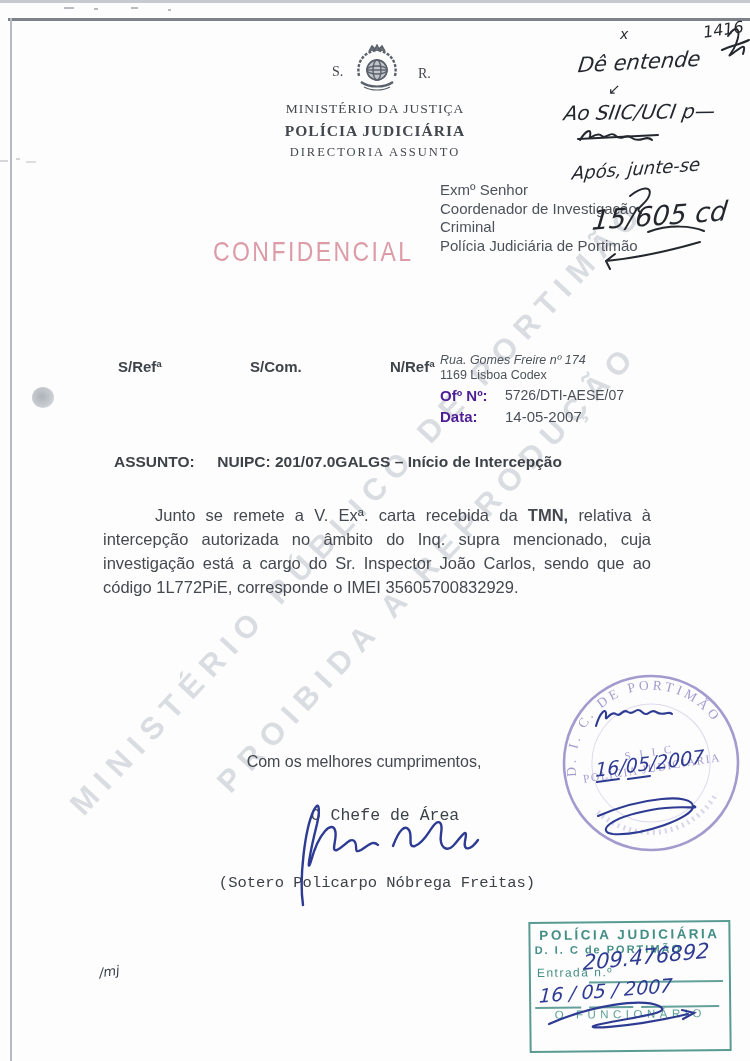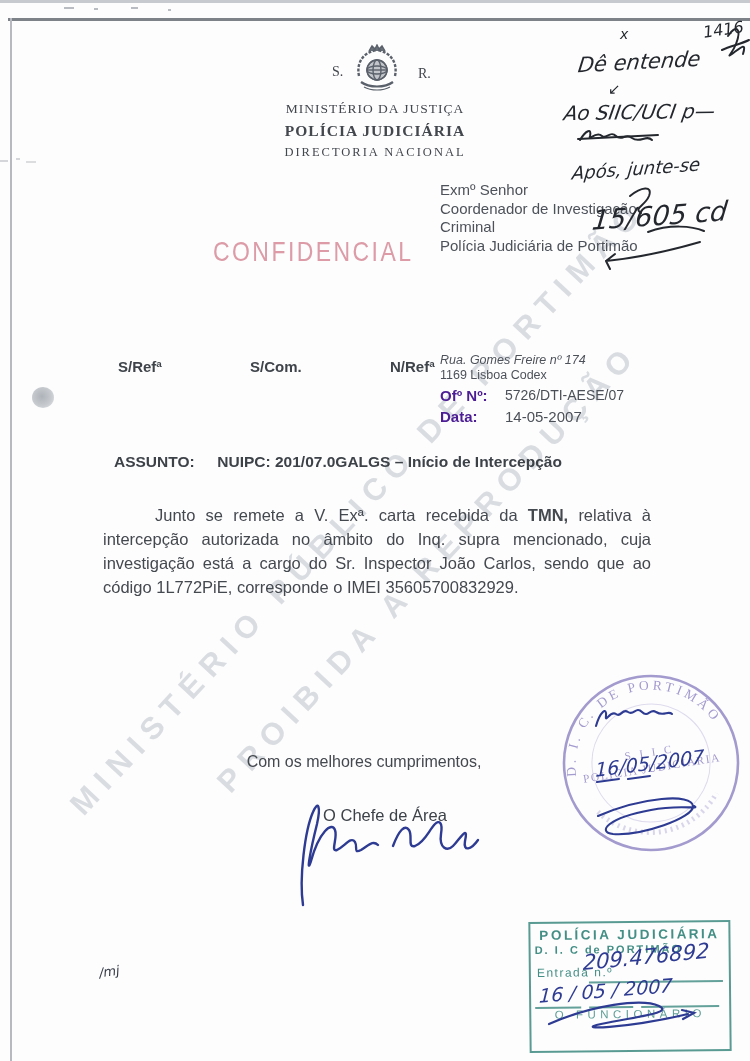--- a/index.html
+++ b/index.html
@@ -22,21 +22,21 @@
       transform:scaleX(0.82);transform-origin:left center;white-space:nowrap;}
   .recipient-line{font-size:15px;color:#4d525a;line-height:18.6px;white-space:nowrap;}
   .refbold{font-weight:bold;font-size:15px;color:#3f444b;z-index:3;white-space:nowrap;}
   .sender-small{font-size:12.5px;color:#4d525a;white-space:nowrap;z-index:3;}
   .sender-bold{font-weight:bold;font-size:15px;color:#4c1d95;white-space:nowrap;z-index:3;}
   .subject{font-weight:bold;font-size:15.5px;color:#3d4249;z-index:3;white-space:nowrap;}
   .bodytext{left:103px;top:503px;width:548px;z-index:3;font-size:16.5px;line-height:24px;
       color:#44484f;text-align:justify;}
   .bodytext p{margin:0;text-indent:52px;}
   .closing{font-size:16px;color:#44484f;z-index:3;white-space:nowrap;}
-  .serifline{font-family:Liberation Sans, sans-serif;color:#3d4249;z-index:3;white-space:nowrap;}
+  .serifline{font-family:Liberation Mono, monospace;color:#3d4249;z-index:3;white-space:nowrap;}
   
   .hw{font-family:"DejaVu Sans",sans-serif;font-style:italic;color:#24282e;z-index:6;white-space:nowrap;}
   .hw-blue{font-family:"DejaVu Sans",sans-serif;font-style:italic;color:#2e3b92;z-index:6;white-space:nowrap;}
   
   .round-stamp{left:556px;top:668px;z-index:5;}
   
   .entry-stamp{left:529px;top:921px;width:198px;height:127px;z-index:5;
       border:2.5px solid rgba(47,130,120,0.8);transform:rotate(-0.6deg);}
   .teal{color:rgba(47,130,120,0.9);white-space:nowrap;position:absolute;}
   .teal-line{position:absolute;height:1.5px;background:rgba(47,130,120,0.75);}
@@ -76,21 +76,21 @@
       <ellipse cx="27" cy="26" rx="10" ry="4"></ellipse>
       <ellipse cx="27" cy="26" rx="4" ry="10"></ellipse>
       <line x1="17" y1="26" x2="37" y2="26"></line>
       <path d="M11,38 C19,44 35,44 43,38" stroke-width="2.2"></path>
       <path d="M14,43 C21,47 33,47 40,43" stroke-width="1.2"></path>
     </g>
   </svg>
 
   <div class="abs serifcaps" style="left:375px;top:101px;transform:translateX(-50%);font-size:13.5px;letter-spacing:1px;">MINISTÉRIO DA JUSTIÇA</div>
   <div class="abs serifcaps" style="left:375px;top:122px;transform:translateX(-50%);font-size:15.5px;font-weight:bold;letter-spacing:1px;">POLÍCIA JUDICIÁRIA</div>
-  <div class="abs serifcaps" style="left:375px;top:145px;transform:translateX(-50%);font-size:12.5px;letter-spacing:2px;">DIRECTORIA NACIONAL</div>
+  <div class="abs serifcaps" style="left:375px;top:145px;transform:translateX(-50%);font-size:12.5px;letter-spacing:2px;">DIRECTORIA ASSUNTO</div>
 
   <div class="abs confidential" style="left:213px;top:236px;">CONFIDENCIAL</div>
 
   <div class="abs" style="left:440px;top:181px;z-index:3;">
     <div class="recipient-line">Exmº Senhor</div>
     <div class="recipient-line">Coordenador de Investigação</div>
     <div class="recipient-line">Criminal</div>
     <div class="recipient-line">Polícia Judiciária de Portimão</div>
   </div>
 
@@ -110,20 +110,21 @@
     <span style="display:inline-block;width:14px;"></span>
     <span>NUIPC: 201/07.0GALGS – Início de Intercepção</span>
   </div>
 
   <div class="abs bodytext">
     <p><span>Junto se remete a V. Exª. carta recebida da </span><b>TMN,</b><span> relativa à intercepção autorizada no âmbito do Inq. supra mencionado, cuja investigação está a cargo do Sr. Inspector João Carlos, sendo que ao código 1L772PiE, corresponde o IMEI 35605700832929.</span></p>
   </div>
 
   <div class="abs closing" style="left:364px;top:753px;transform:translateX(-50%);">Com os melhores cumprimentos,</div>
   <div class="abs serifline" style="left:385px;top:806px;transform:translateX(-50%);font-size:16.5px;">O Chefe de Área</div>
+  <div class="abs serifline" style="left:377px;top:874px;transform:translateX(-50%);font-size:15.5px;">(Sotero Policarpo Nóbrega Freitas)</div>
 
   <svg class="abs round-stamp" width="190" height="190" viewBox="0 0 190 190">
     <g transform="rotate(-9 95 95)" opacity="0.78">
       <circle cx="95" cy="95" r="87" fill="none" stroke="#8b7fc2" stroke-width="2.6"></circle>
       <circle cx="95" cy="95" r="59" fill="none" stroke="#8b7fc2" stroke-width="1" opacity="0.35"></circle>
       <path id="rs-arc" d="M 23 122 A 76 76 0 1 1 167 122" fill="none"></path>
       <path d="M 35 135 A 76 76 0 0 0 155 135" fill="none" stroke="#8b7fc2" stroke-width="5" stroke-dasharray="2,4" opacity="0.4"></path>
       <text font-family="Liberation Serif, serif" font-size="13.5" letter-spacing="3.5" fill="#8b7fc2">
         <textPath href="#rs-arc" startOffset="9%">D. I. C.  DE  PORTIMÃO</textPath>
       </text>

